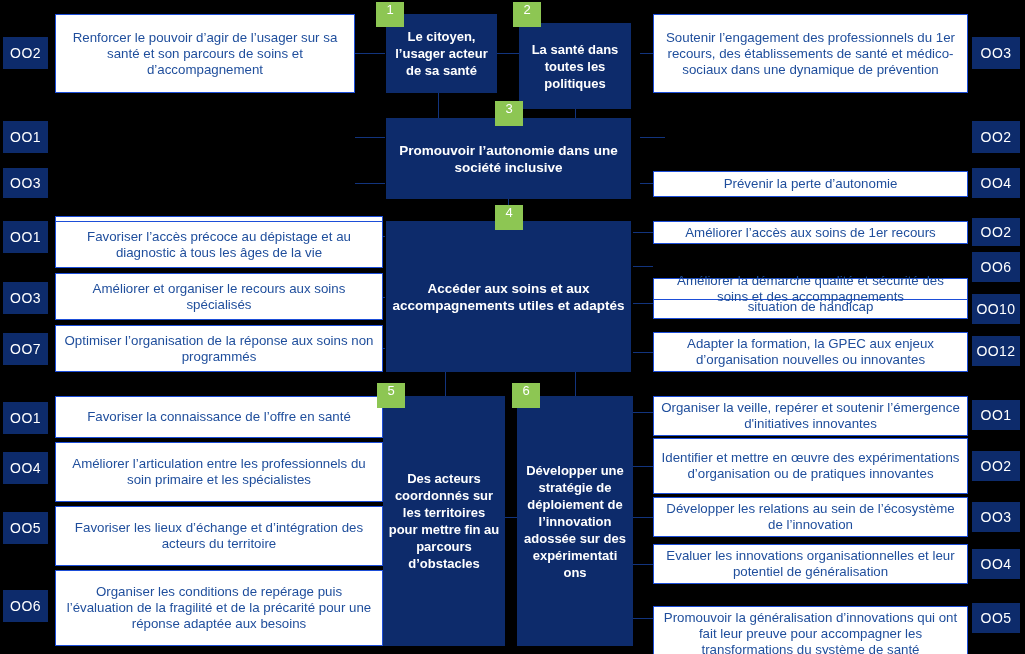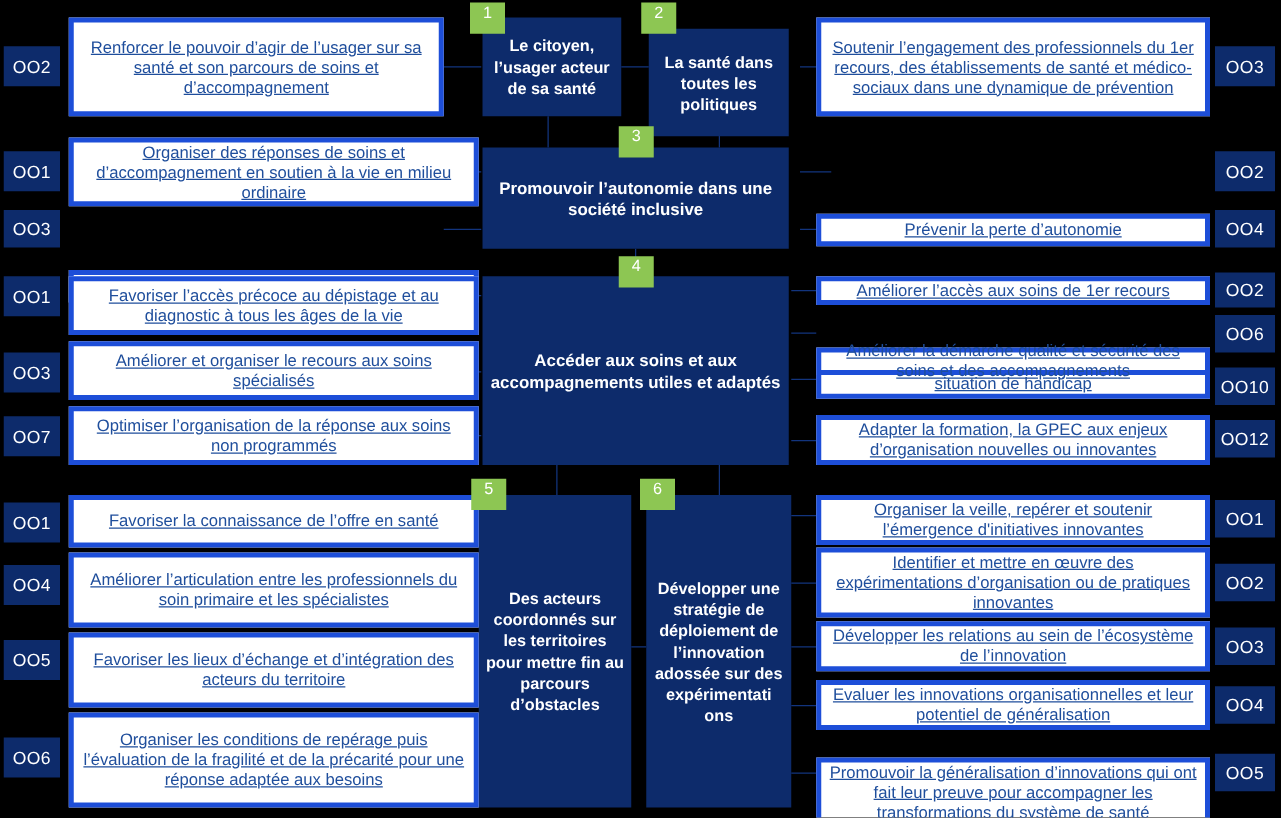--- a/index.html
+++ b/index.html
@@ -14,27 +14,26 @@
 
   
   .oo{
     background:#0D2B6B;color:#ffffff;
     display:flex;align-items:center;justify-content:center;
     font-size:14px;letter-spacing:.4px;
   }
 
   
   .card{
-    background:#ffffff;border:4px solid #1d4ed8;
+    background:#ffffff;border:1px solid #1d4ed8;
     color:#1F4E9C;
     display:flex;align-items:center;justify-content:center;
     text-align:center;
     font-size:13.3px;line-height:16px;
     padding:2px 6px;
-    text-decoration:underline;
   }
 
   
   .axis{
     background:#0D2B6B;color:#ffffff;
     display:flex;align-items:center;justify-content:center;
     text-align:center;font-weight:bold;
     font-size:13.5px;line-height:17px;
     padding:4px 5px;
   }
@@ -113,21 +112,20 @@
   <div class="abs oo" style="left:3px;top:168px;width:45px;height:30px;">OO3</div>
   <div class="abs oo" style="left:3px;top:221px;width:45px;height:32px;">OO1</div>
   <div class="abs oo" style="left:3px;top:282px;width:45px;height:32px;">OO3</div>
   <div class="abs oo" style="left:3px;top:333px;width:45px;height:32px;">OO7</div>
   <div class="abs oo" style="left:3px;top:402px;width:45px;height:32px;">OO1</div>
   <div class="abs oo" style="left:3px;top:452px;width:45px;height:32px;">OO4</div>
   <div class="abs oo" style="left:3px;top:512px;width:45px;height:32px;">OO5</div>
   <div class="abs oo" style="left:3px;top:590px;width:45px;height:32px;">OO6</div>
 
   <div class="abs card" style="left:55px;top:14px;width:300px;height:79px;">Renforcer le pouvoir d’agir de l’usager sur sa santé et son parcours de soins et d’accompagnement</div>
-  <div class="abs card" style="left:55px;top:110px;width:328px;height:55px;">Organiser des réponses de soins et d’accompagnement en soutien à la vie en milieu ordinaire</div>
   <div class="abs card" style="left:55px;top:171px;width:328px;height:26px;margin-top:45px;">Soutenir les aidants</div>
   <div class="abs card" style="left:55px;top:221px;width:328px;height:47px;">Favoriser l’accès précoce au dépistage et au diagnostic à tous les âges de la vie</div>
   <div class="abs card" style="left:55px;top:273px;width:328px;height:47px;">Améliorer et organiser le recours aux soins spécialisés</div>
   <div class="abs card" style="left:55px;top:325px;width:328px;height:47px;">Optimiser l’organisation de la réponse aux soins non programmés</div>
   <div class="abs card" style="left:55px;top:396px;width:328px;height:42px;">Favoriser la connaissance de l’offre en santé</div>
   <div class="abs card" style="left:55px;top:442px;width:328px;height:60px;">Améliorer l’articulation entre les professionnels du soin primaire et les spécialistes</div>
   <div class="abs card" style="left:55px;top:506px;width:328px;height:60px;">Favoriser les lieux d’échange et d’intégration des acteurs du territoire</div>
   <div class="abs card" style="left:55px;top:570px;width:328px;height:76px;">Organiser les conditions de repérage puis l’évaluation de la fragilité et de la précarité pour une réponse adaptée aux besoins</div>
 
   <div class="abs card" style="left:653px;top:14px;width:315px;height:79px;">Soutenir l’engagement des professionnels du 1er recours, des établissements de santé et médico-sociaux dans une dynamique de prévention</div>

